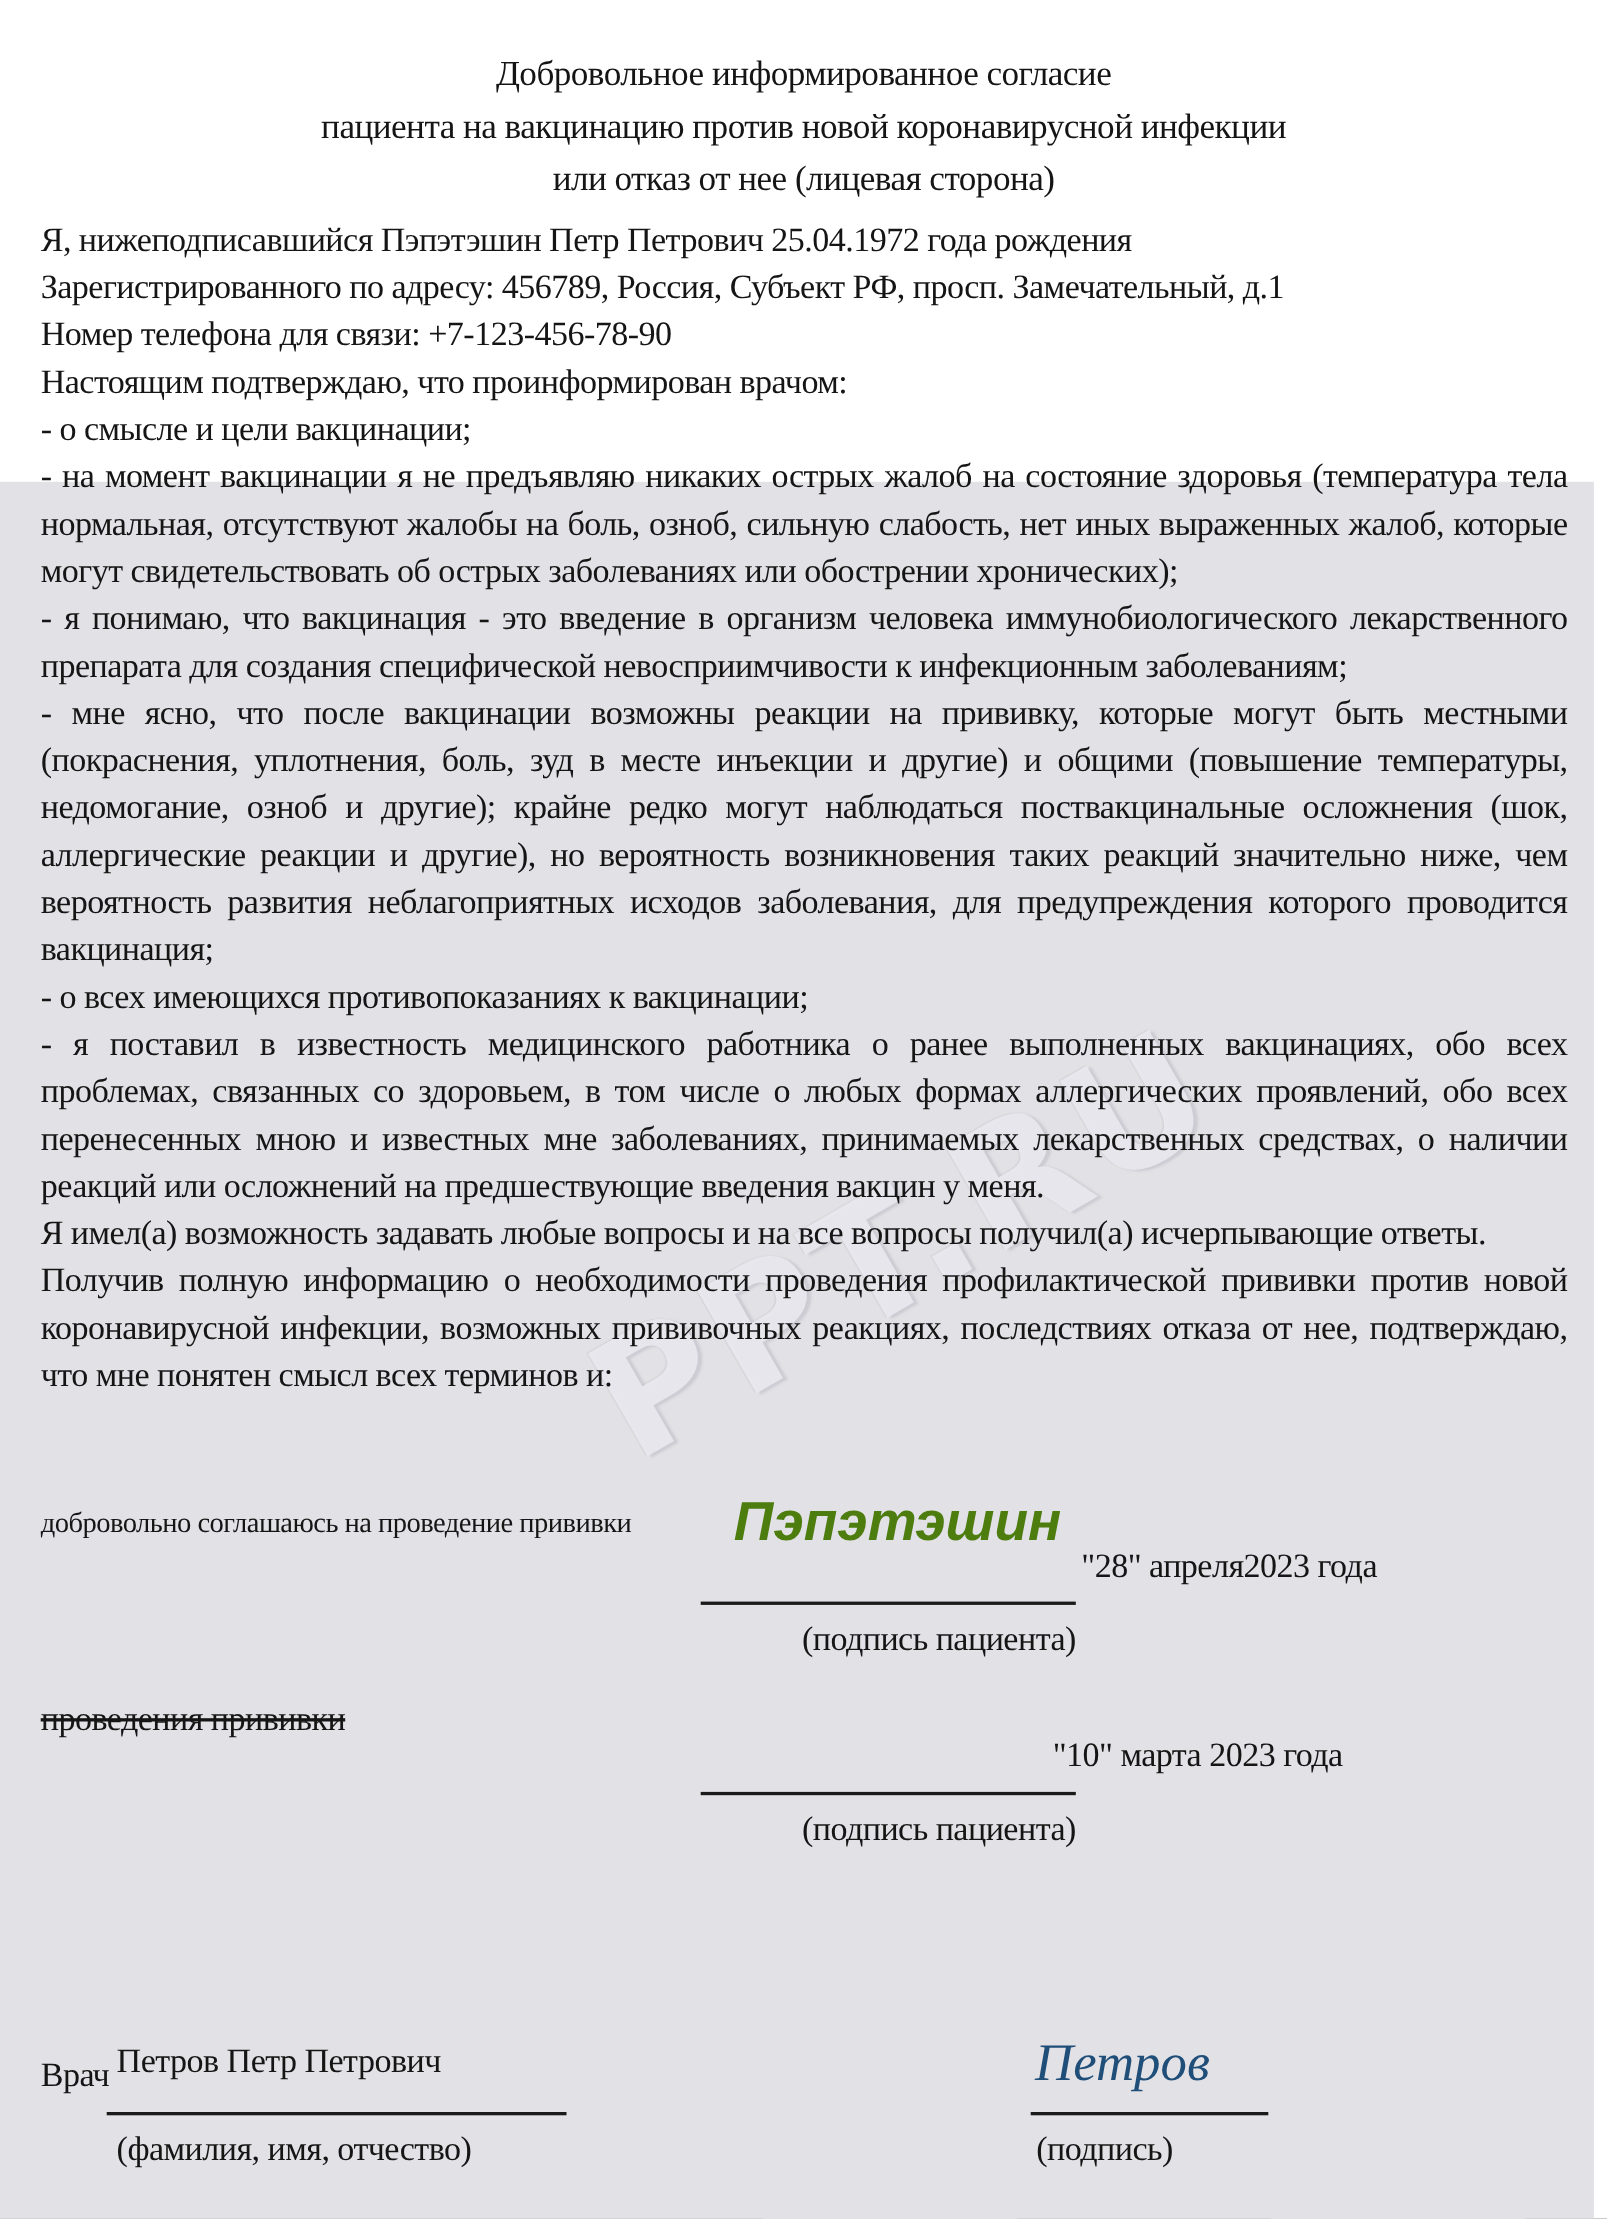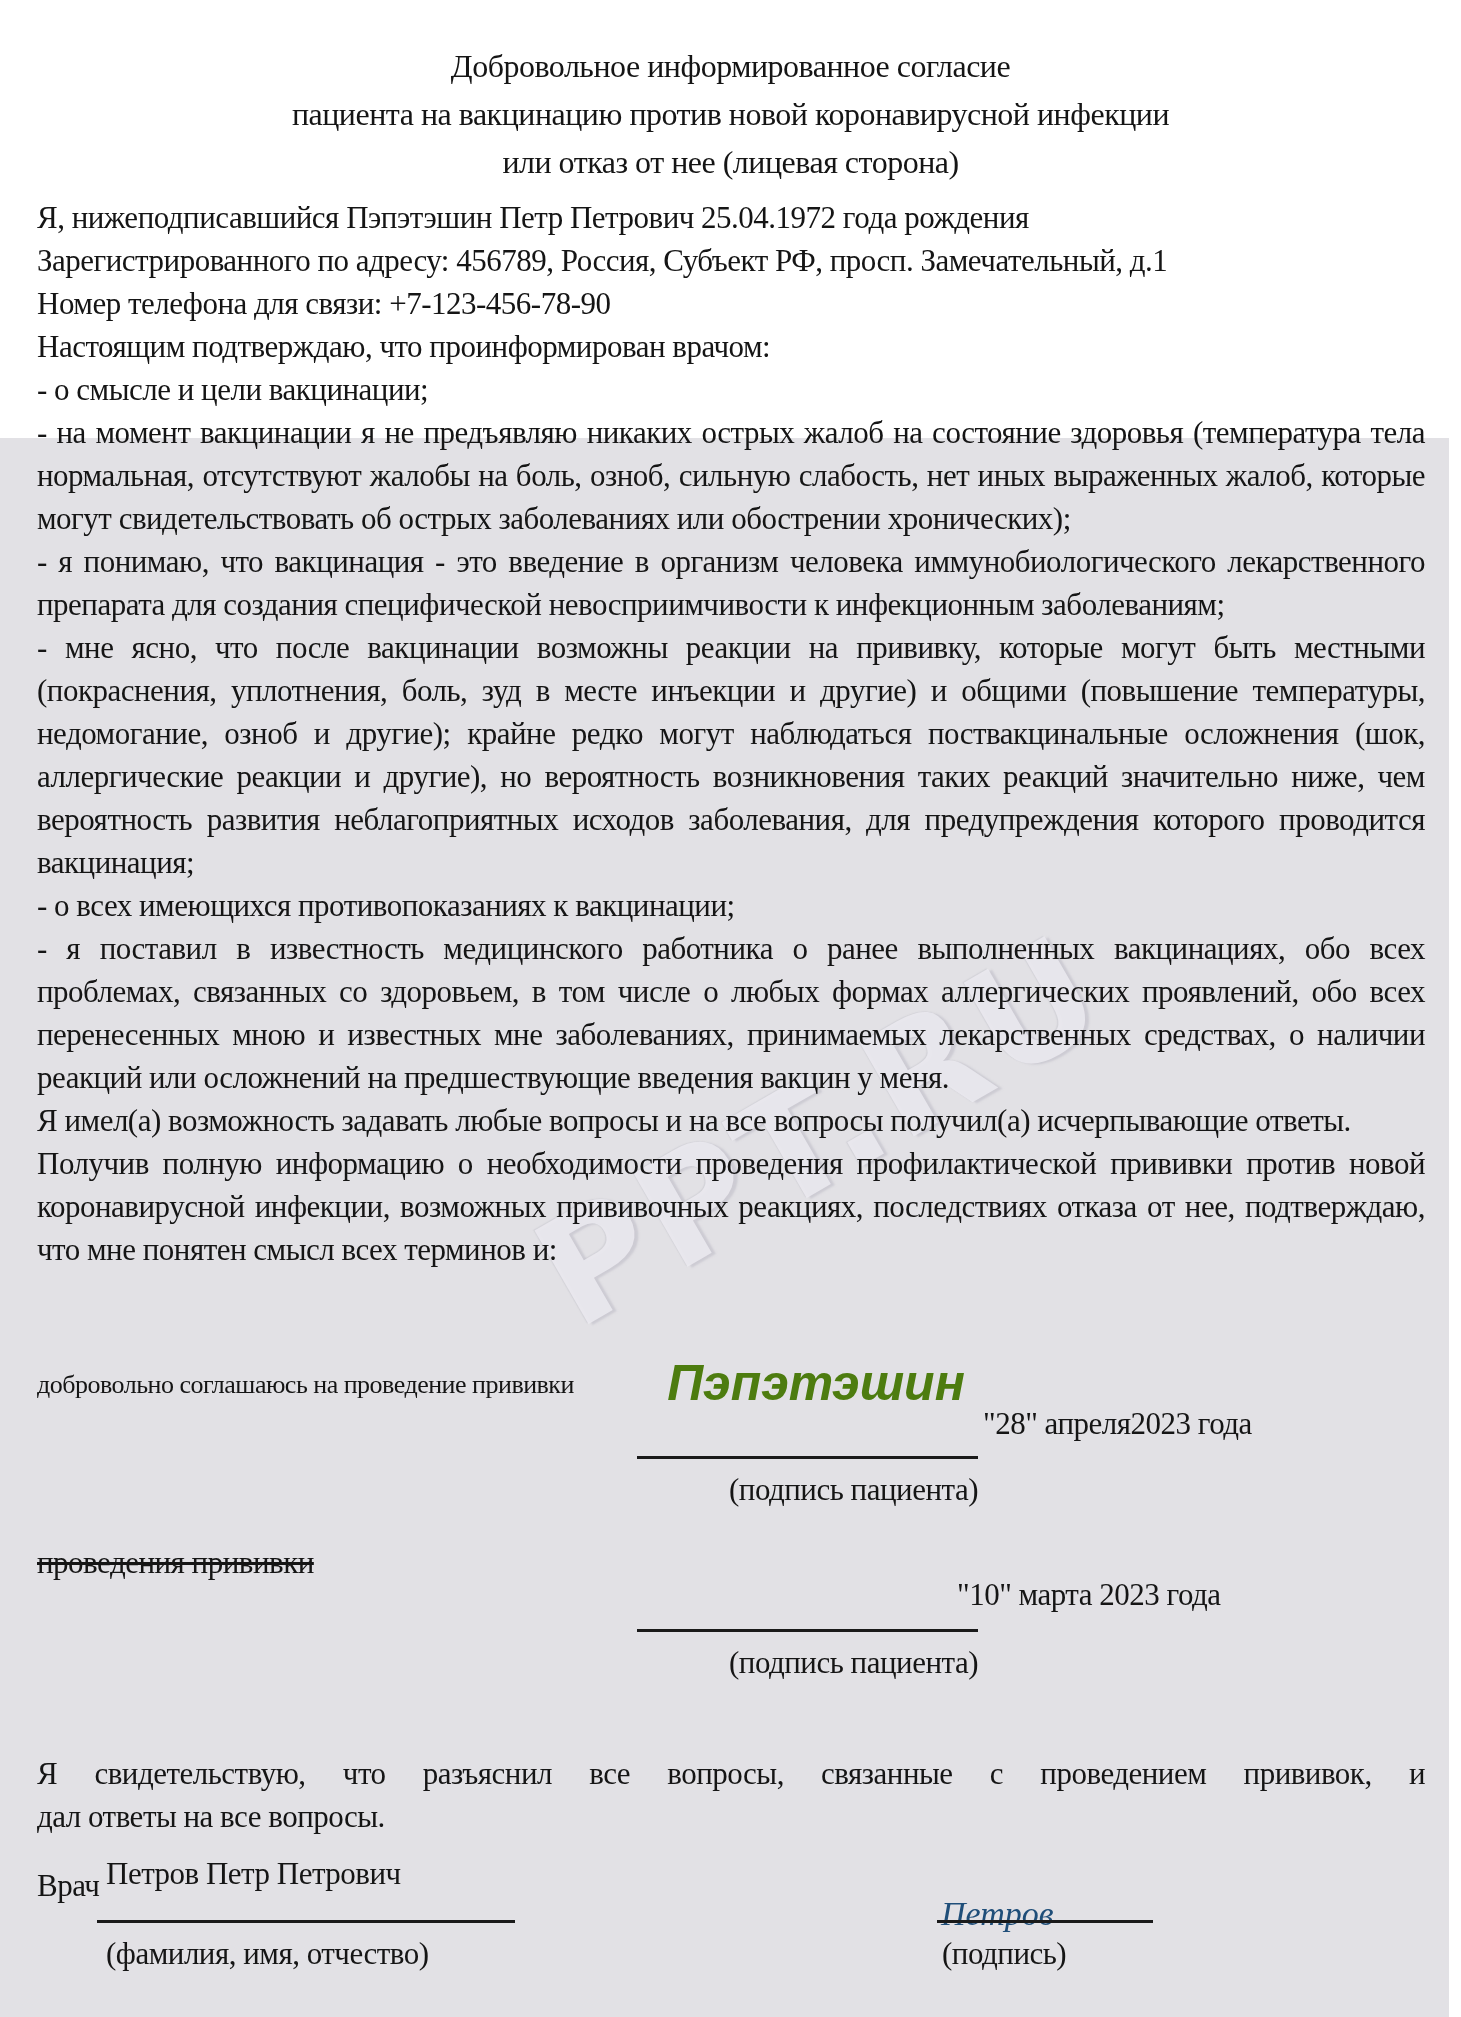--- a/index.html
+++ b/index.html
@@ -57,21 +57,21 @@
     position:absolute; left:37px; top:1752px; width:1388px;
     font-size:31px; line-height:43px; letter-spacing:-0.5px;
   }
   .witness .l1 { text-align:justify; text-align-last:justify; }
   .doctor-label { position:absolute; left:37px; top:1868px; font-size:31px; letter-spacing:-0.5px; }
   .doctor-name  { position:absolute; left:106px; top:1856px; width:410px; font-size:31px; letter-spacing:-0.5px; }
   .doctor-name-line { position:absolute; left:97px; top:1920px; width:418px; border-top:3px solid #1a1a1a; height:0; }
   .doctor-name-caption { position:absolute; left:106px; top:1936px; width:410px; font-size:31px; letter-spacing:-0.5px; }
   .doctor-signature {
     position:absolute; left:941px; top:1848px; width:212px;
-    font-family:"Liberation Serif", serif; font-style:italic; font-size:34px; color:#1f4e79;margin-top:47px;
+    font-family:"Liberation Serif", serif; font-style:italic; font-size:48px; color:#1f4e79;
   }
   .doctor-sign-line { position:absolute; left:937px; top:1920px; width:216px; border-top:3px solid #1a1a1a; height:0; }
   .doctor-sign-caption { position:absolute; left:942px; top:1936px; width:212px; font-size:31px; letter-spacing:-0.5px; }
 </style>
 </head>
 <body>
 
 <div class="page">
 
   <div class="band"></div>
@@ -109,24 +109,20 @@
 
   <div class="refuse-label">
     <div class="strike">проведения прививки</div>
   </div>
 
   <div class="date-2">"10" марта 2023 года</div>
 
   <div class="sig-line-b"></div>
   <div class="sig-caption-2">(подпись пациента)</div>
 
-  <div class="witness">
-    <div class="l1">Я свидетельствую, что разъяснил все вопросы, связанные с проведением прививок, и</div>
-    <div>дал ответы на все вопросы.</div>
-  </div>
 
   <div class="doctor-label">Врач</div>
   <div class="doctor-name">Петров Петр Петрович</div>
   <div class="doctor-name-line"></div>
   <div class="doctor-name-caption">(фамилия, имя, отчество)</div>
 
   <div class="doctor-signature">Петров</div>
   <div class="doctor-sign-line"></div>
   <div class="doctor-sign-caption">(подпись)</div>
 

